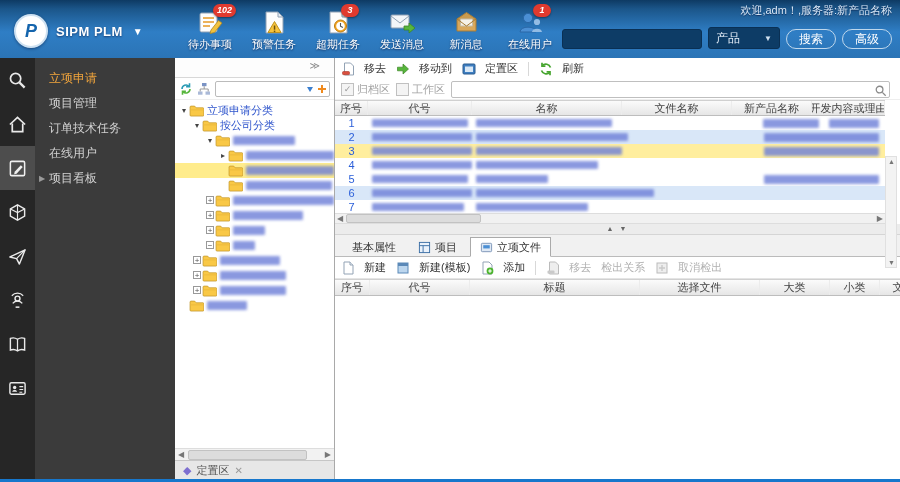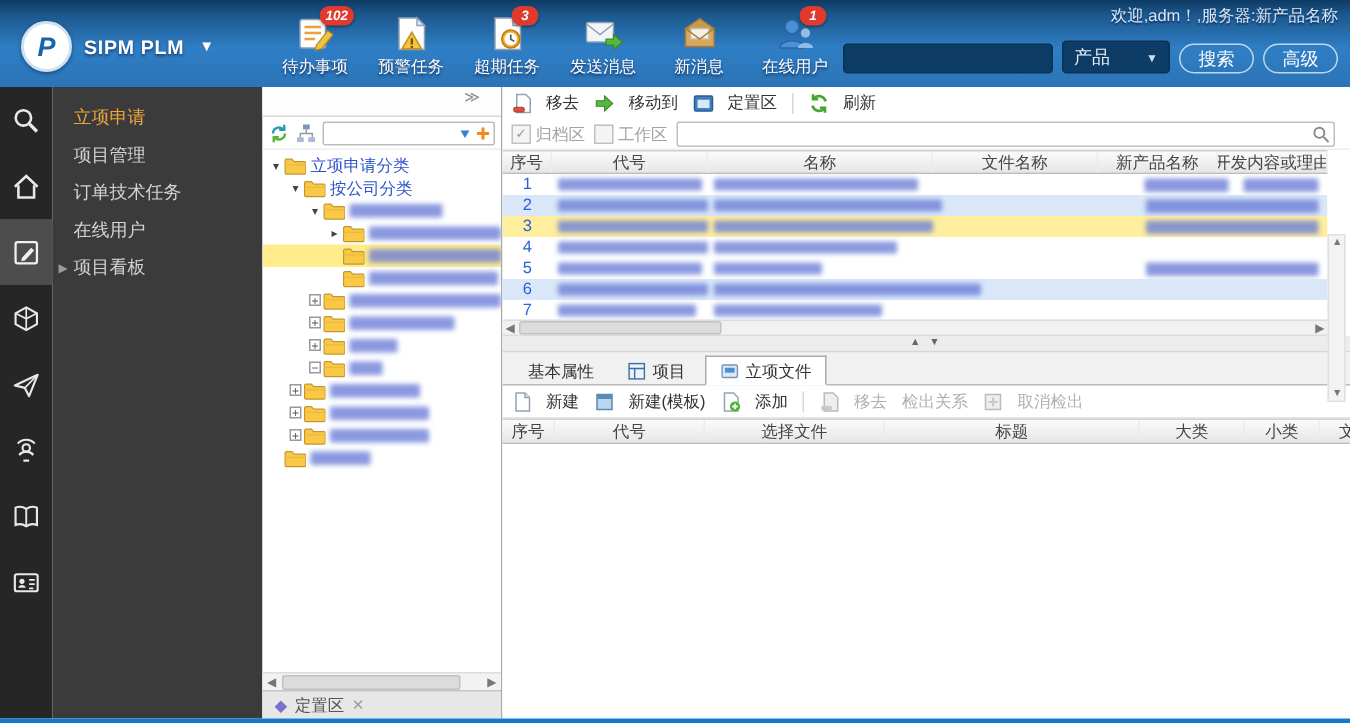--- a/index.html
+++ b/index.html
@@ -726,22 +726,22 @@
               <rect x="2" y="2" width="10" height="10" fill="#eee" stroke="#bbb"></rect>
               <path d="M4 7 h6 M7 4 v6" stroke="#c9c9c9" stroke-width="1.4"></path>
             </svg>
           </span>
       <span>取消检出</span>
     </span>
       </div>
     <div class="t2head">
         <span class="hc" style="width:35px">序号</span>
         <span class="hc" style="width:100px">代号</span>
+        <span class="hc" style="width:170px">标题</span>
         <span class="hc" style="width:120px">选择文件</span>
-        <span class="hc" style="width:170px">标题</span>
         <span class="hc" style="width:70px">大类</span>
         <span class="hc" style="width:50px">小类</span>
         <span class="hc" style="width:70px">文件名称</span>
       </div>
     <div class="t2body"></div>
   </div>
 
   <div class="bottombar"></div>
 </div>
 

